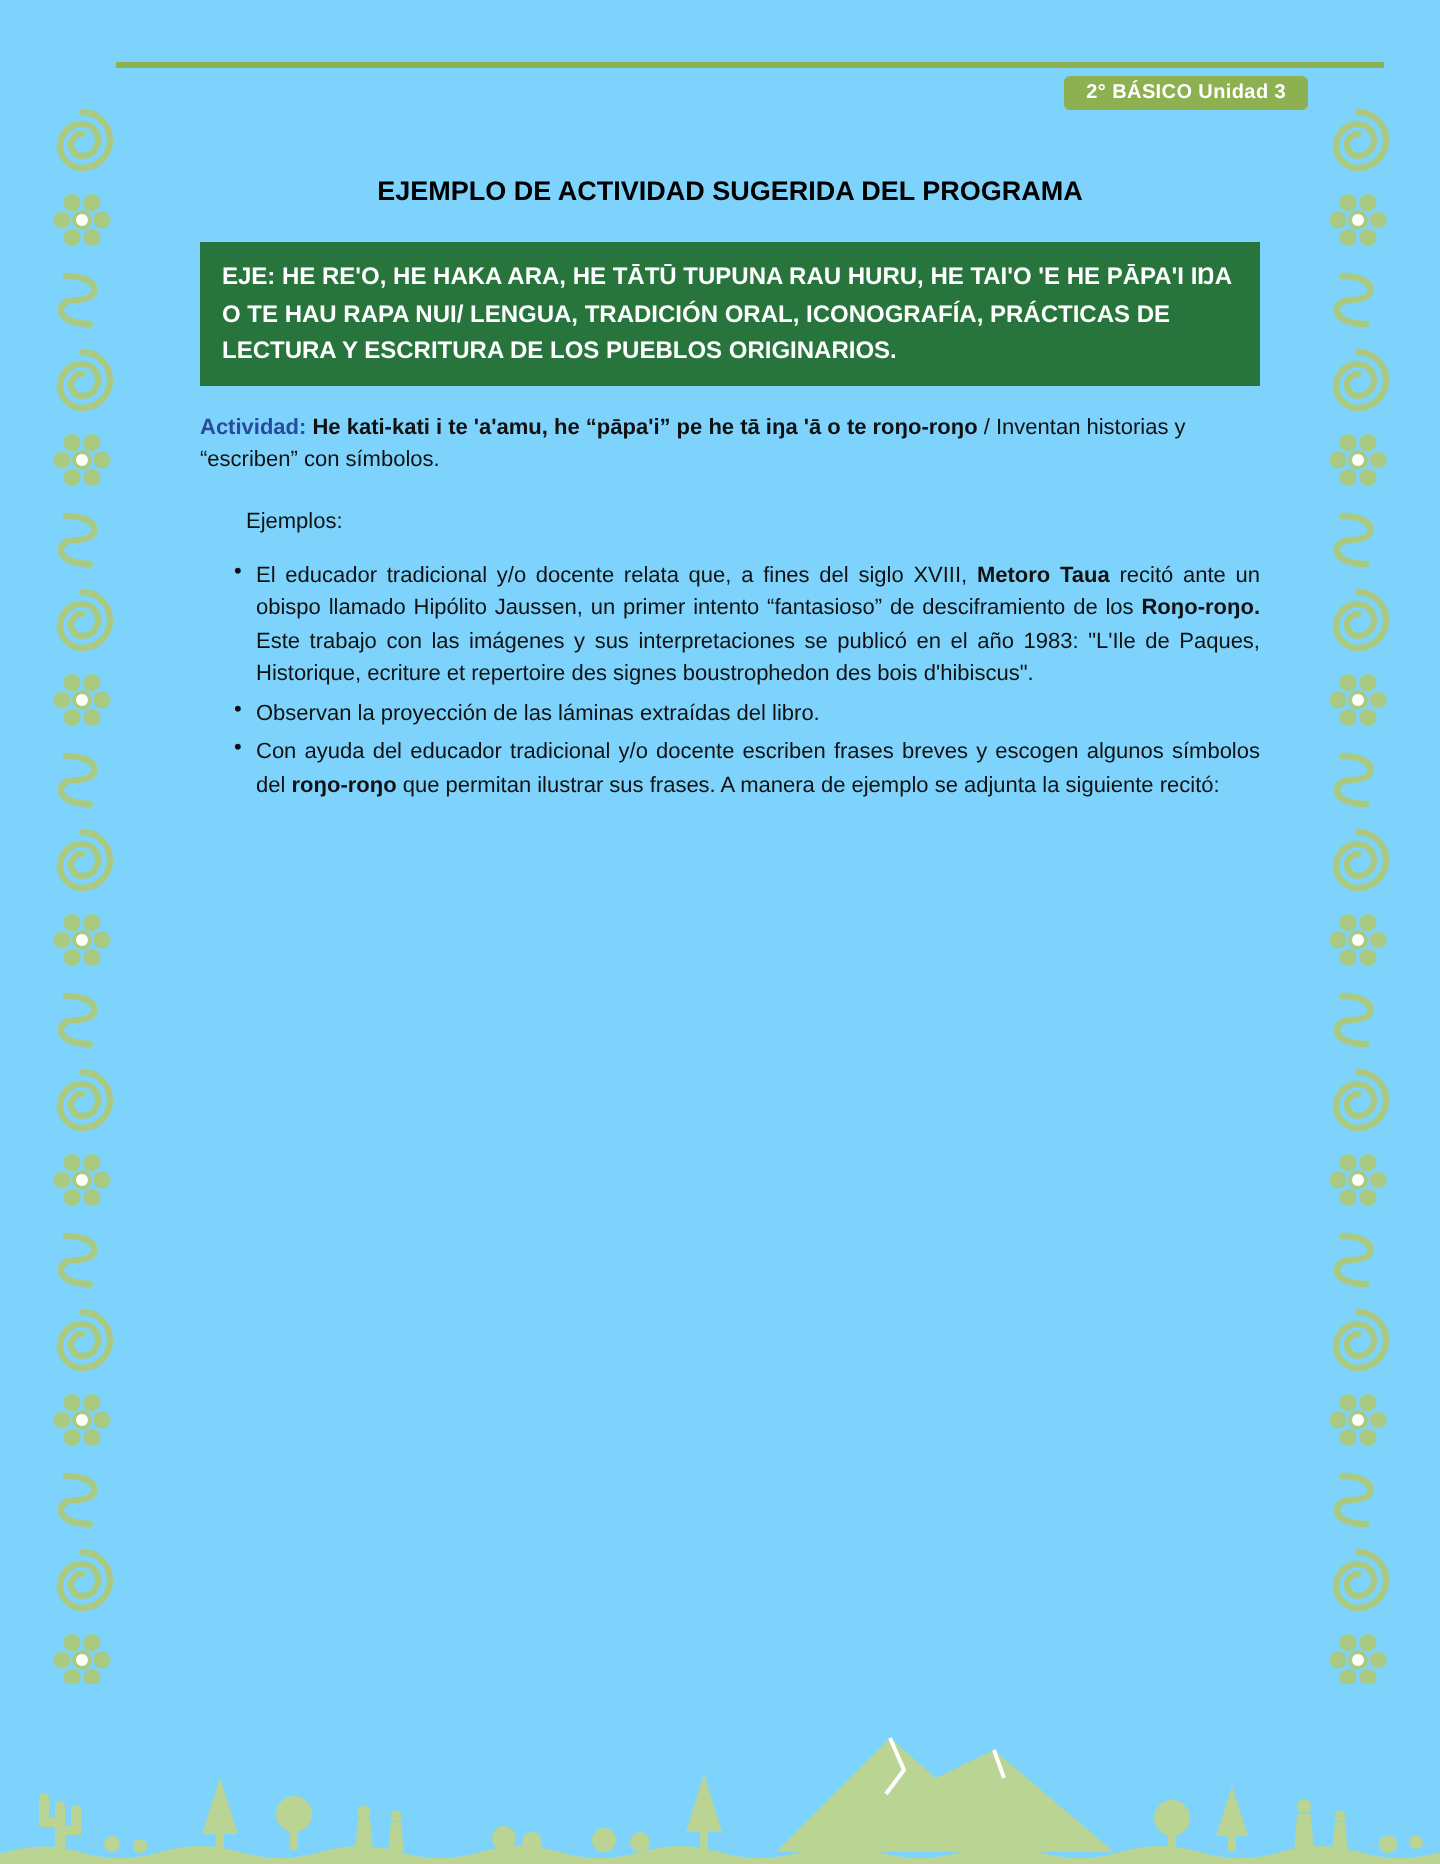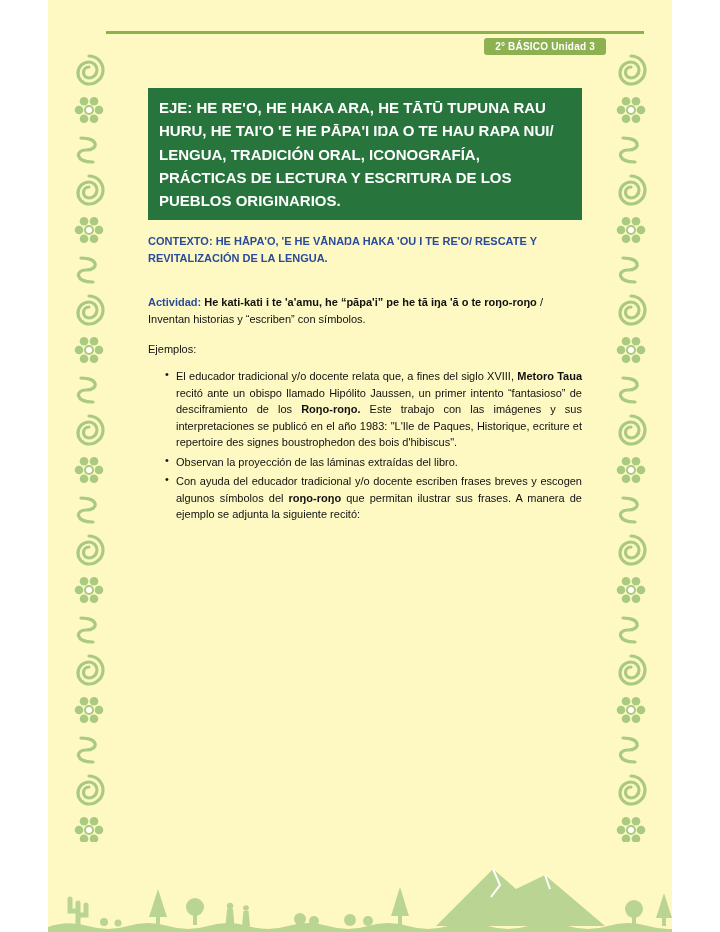--- a/index.html
+++ b/index.html
@@ -1,35 +1,35 @@
 <!DOCTYPE html>
 <html><head>
 <meta charset="utf-8">
 <style>
   html,body{margin:0;padding:0;background:#ffffff;}
   body{font-family:"Liberation Sans", sans-serif;}
-  .page{position:relative;width:624px;height:932px;background:#fef9c3;overflow:hidden;margin:0 auto;}
+  .page{position:relative;width:720px;height:932px;background:#7dd3fc;overflow:hidden;margin:0 auto;}
 
   .top-rule{position:absolute;top:31px;left:58px;right:28px;height:3px;background:#8db050;}
   .badge{position:absolute;top:38px;right:66px;background:#8db050;color:#fff;
          font-size:10px;font-weight:bold;padding:3px 11px;border-radius:3px;letter-spacing:.2px;}
 
   .border{position:absolute;top:52px;bottom:90px;width:38px;display:flex;flex-direction:column;
           align-items:center;gap:4px;overflow:hidden;}
   .border.left{left:22px;}
   .border.right{right:22px;}
   .border svg{display:block;flex:none;}
 
   .content{position:absolute;left:100px;right:90px;top:88px;font-size:11px;color:#111;}
   .title{font-size:13.5px;font-weight:bold;text-align:center;margin:0 0 18px;color:#000;}
   .eje-box{background:#27753c;color:#fff;font-weight:bold;padding:8px 11px;line-height:1.55;
-           margin-bottom:13px;font-size:15px;}
+           margin-bottom:13px;font-size:12px;}
   .contexto{color:#2a4b9b;font-weight:bold;line-height:1.55;margin-bottom:27px;font-size:11px;}
   .actividad{line-height:1.5;margin-bottom:16px;}
-  .ejemplos-label{margin-bottom:13px;}
+  .ejemplos-label{margin-bottom:13px;margin-left:23px;}
   .bullet{display:flex;margin-bottom:3px;}
   .bullet .marker{width:28px;padding-left:17px;box-sizing:border-box;flex:none;}
   .bullet .text{flex:1;text-align:justify;line-height:1.5;}
   .b{font-weight:bold;}
 
   .footer-art{position:absolute;left:0;bottom:0;width:720px;height:85px;}
 </style>
 </head>
 <body>
 
@@ -241,24 +241,24 @@
         <circle cx="23.0" cy="26.7" r="4.3" fill="#a9ca80"></circle>
         <circle cx="13.0" cy="26.7" r="4.3" fill="#a9ca80"></circle>
         <circle cx="8.0" cy="18.0" r="4.3" fill="#a9ca80"></circle>
         <circle cx="13.0" cy="9.3" r="4.3" fill="#a9ca80"></circle>
         <circle cx="23.0" cy="9.3" r="4.3" fill="#a9ca80"></circle>
         <circle cx="18" cy="18" r="4" fill="#ffffff" stroke="#a9ca80" stroke-width="2"></circle>
       </svg>
     </div>
 
   <div class="content">
+    <h1 class="title">EJEMPLO DE ACTIVIDAD SUGERIDA DEL PROGRAMA</h1>
 
     <div class="eje-box">EJE: HE RE'O, HE HAKA ARA, HE TĀTŪ TUPUNA RAU HURU, HE TAI'O 'E HE PĀPA'I IŊA O TE HAU RAPA NUI/ LENGUA, TRADICIÓN ORAL, ICONOGRAFÍA, PRÁCTICAS DE LECTURA Y ESCRITURA DE LOS PUEBLOS ORIGINARIOS.</div>
 
-    <div class="contexto">CONTEXTO: HE HĀPA'O, 'E HE VĀNAŊA HAKA 'OU I TE RE'O/ RESCATE Y REVITALIZACIÓN DE LA LENGUA.</div>
 
     <div class="actividad"><span class="b" style="color: rgb(42, 75, 155);">Actividad: </span><span class="b">He kati-kati i te 'a'amu, he “pāpa'i” pe he tā iŋa 'ā o te roŋo-roŋo </span><span>/ Inventan historias y “escriben” con símbolos.</span></div>
 
     <div class="ejemplos-label">Ejemplos:</div>
 
     <div class="bullets">
       <div class="bullet">
         <span class="marker">•</span>
         <span class="text"><span>El educador tradicional y/o docente relata que, a fines del siglo XVIII, </span><span class="b">Metoro Taua</span><span> recitó ante un obispo llamado Hipólito Jaussen, un primer intento “fantasioso” de desciframiento de los </span><span class="b">Roŋo-roŋo.</span><span> Este trabajo con las imágenes y sus interpretaciones se publicó en el año 1983: "L'Ile de Paques, Historique, ecriture et repertoire des signes boustrophedon des bois d'hibiscus".</span></span>
       </div>

